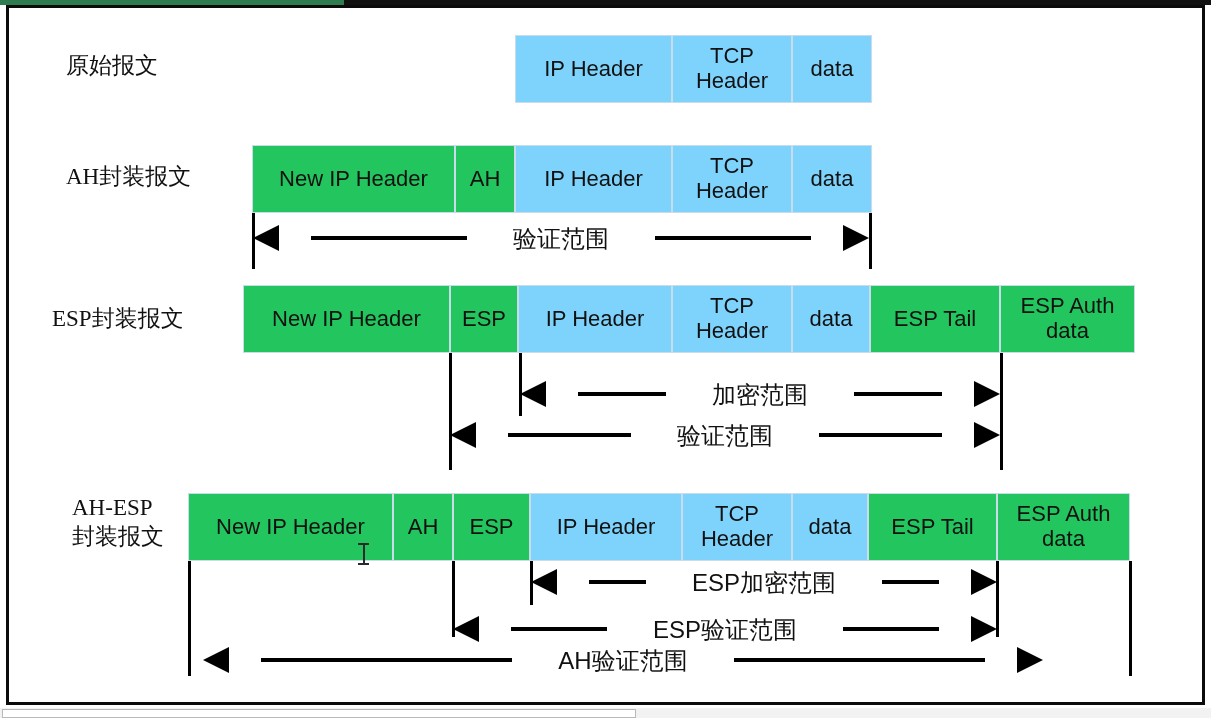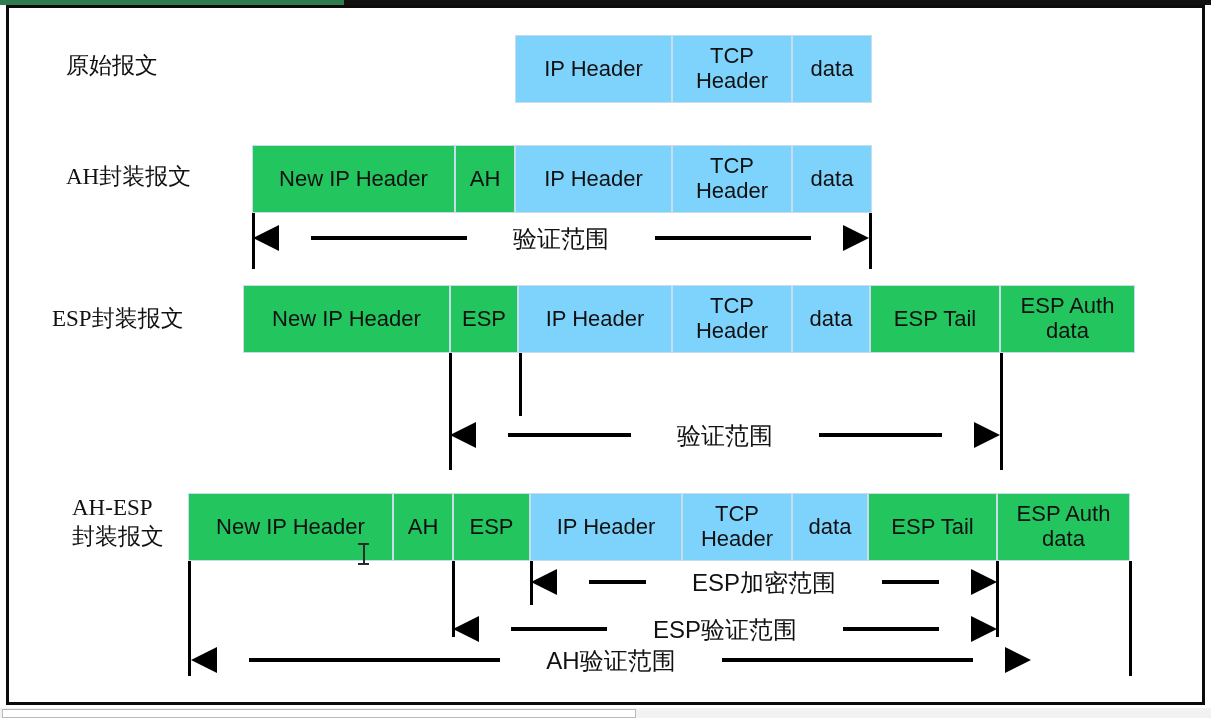--- a/index.html
+++ b/index.html
@@ -197,20 +197,27 @@
 Header</div>
     <div class="cell grey" style="left:792px; top:285px; width:78px; height:68px;">data</div>
     <div class="cell orange" style="left:870px; top:285px; width:130px; height:68px;">ESP Tail</div>
     <div class="cell orange" style="left:1000px; top:285px; width:135px; height:68px;">ESP Auth
 data</div>
 
     <div class="vline" style="left:449px; top:353px; height:117px;"></div>
     <div class="vline" style="left:519px; top:353px; height:63px;"></div>
     <div class="vline" style="left:1000px; top:353px; height:117px;"></div>
 
+    <div class="span" style="left:520px; top:377px; width:480px;">
+      <div class="head-l"></div>
+      <div class="shaft"></div>
+      <div class="span-label">加密范围</div>
+      <div class="shaft"></div>
+      <div class="head-r"></div>
+    </div>
 
     <div class="span" style="left:450px; top:418px; width:550px;">
       <div class="head-l"></div>
       <div class="shaft"></div>
       <div class="span-label">验证范围</div>
       <div class="shaft"></div>
       <div class="head-r"></div>
     </div>
 
     <div class="row-label" style="left:72px; top:494px;">AH-ESP
@@ -242,21 +249,21 @@
     </div>
 
     <div class="span" style="left:453px; top:612px; width:544px;">
       <div class="head-l"></div>
       <div class="shaft"></div>
       <div class="span-label">ESP验证范围</div>
       <div class="shaft"></div>
       <div class="head-r"></div>
     </div>
 
-    <div class="span" style="left:191px; top:643px; width:840px;">
+    <div class="span" style="left:203px; top:643px; width:840px;">
       <div class="head-l"></div>
       <div class="shaft"></div>
       <div class="span-label">AH验证范围</div>
       <div class="shaft"></div>
       <div class="head-r"></div>
     </div>
 
     <div class="caret" style="left:358px; top:543px;">
         <span></span>
       </div>

